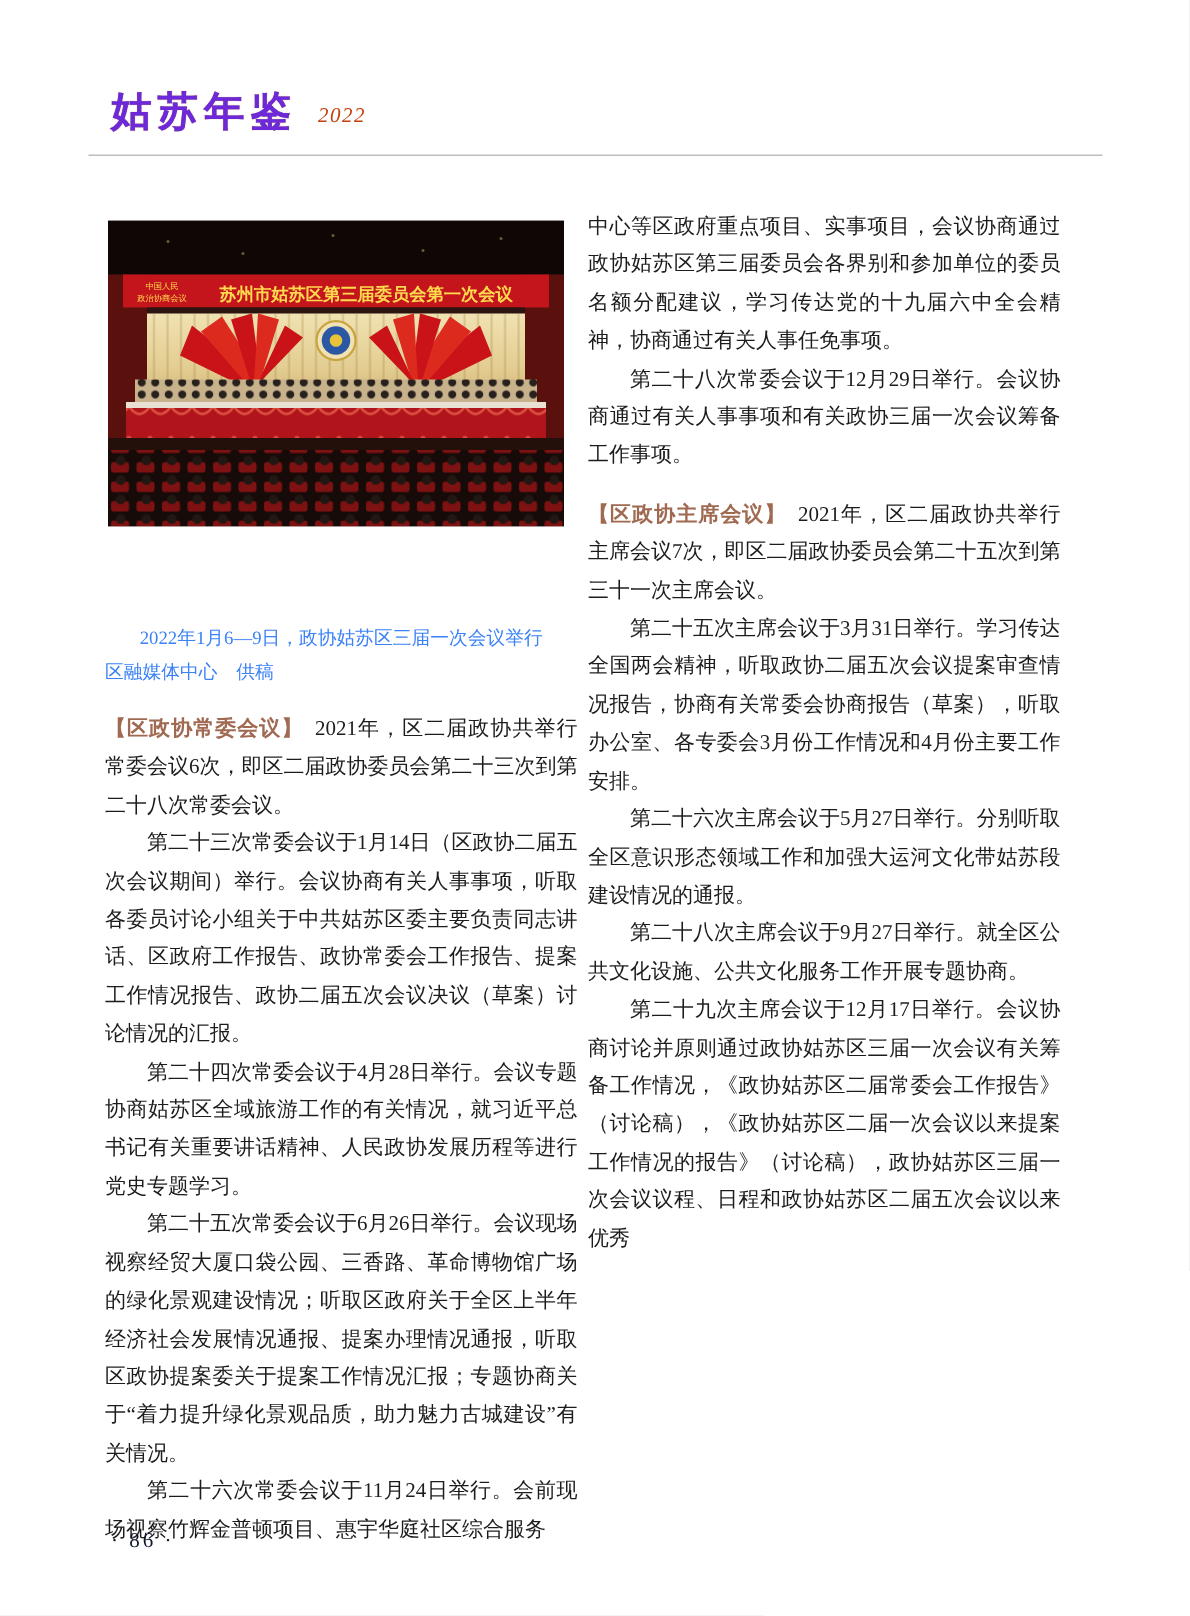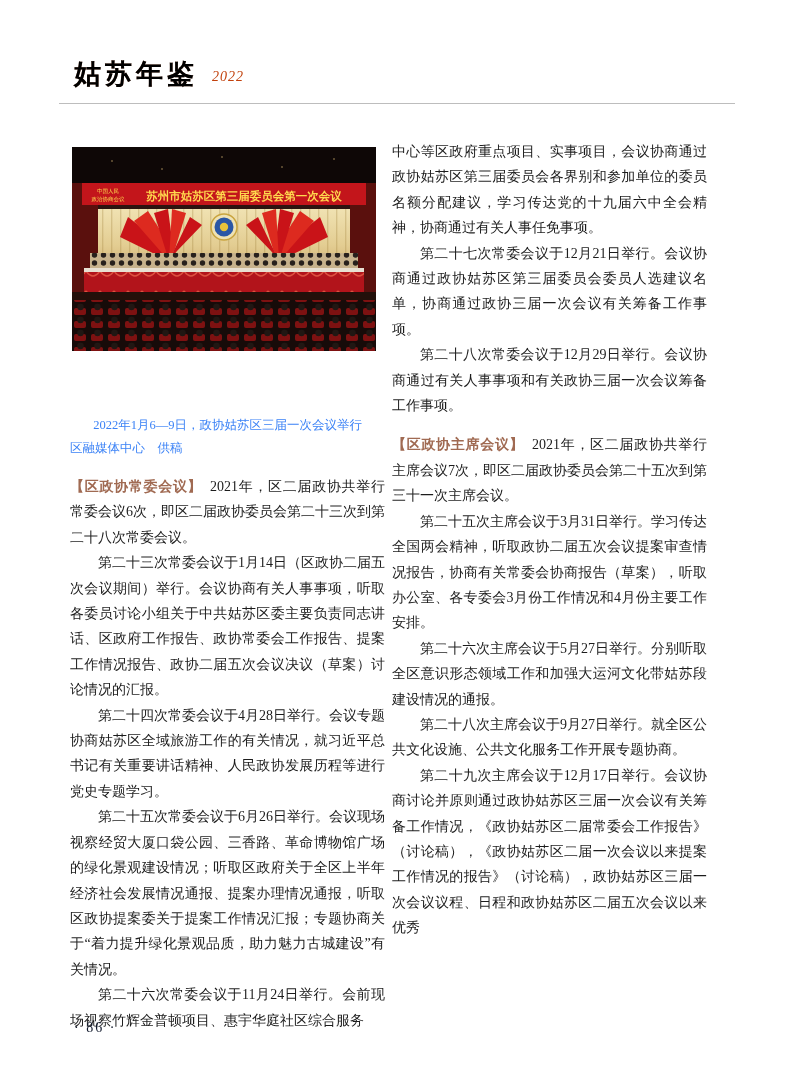--- a/index.html
+++ b/index.html
@@ -9,21 +9,21 @@
     background:#ffffff;
     margin:0 auto;
     font-family:"Liberation Serif","DejaVu Serif",serif;
     color:#1c1c1c;
     overflow:hidden;
   }
   
   .hdr-logo-row{position:absolute;left:74px;top:56px;white-space:nowrap;}
   .hdr-logo{
     font-size:27px;font-weight:700;letter-spacing:4px;
-    color:#000000;
+    color:#6d28d9;
     font-family:"Liberation Serif","DejaVu Serif",serif;
     text-shadow:0 0 0.6px #93604a;
   }
   .hdr-year{
     font-size:14px;color:#c2410c;font-style:italic;letter-spacing:1px;
     margin-left:10px;vertical-align:2px;
   }
   .hdr-rule{position:absolute;left:59px;top:103px;width:676px;height:1px;background:#bdbdbd;}
   
   .col{position:absolute;width:315px;font-size:14px;line-height:25.4px;text-align:justify;}
@@ -149,21 +149,20 @@
     </p>
 
     <p class="para indent">第二十三次常委会议于1月14日（区政协二届五次会议期间）举行。会议协商有关人事事项，听取各委员讨论小组关于中共姑苏区委主要负责同志讲话、区政府工作报告、政协常委会工作报告、提案工作情况报告、政协二届五次会议决议（草案）讨论情况的汇报。</p>
     <p class="para indent">第二十四次常委会议于4月28日举行。会议专题协商姑苏区全域旅游工作的有关情况，就习近平总书记有关重要讲话精神、人民政协发展历程等进行党史专题学习。</p>
     <p class="para indent">第二十五次常委会议于6月26日举行。会议现场视察经贸大厦口袋公园、三香路、革命博物馆广场的绿化景观建设情况；听取区政府关于全区上半年经济社会发展情况通报、提案办理情况通报，听取区政协提案委关于提案工作情况汇报；专题协商关于“着力提升绿化景观品质，助力魅力古城建设”有关情况。</p>
     <p class="para indent">第二十六次常委会议于11月24日举行。会前现场视察竹辉金普顿项目、惠宇华庭社区综合服务</p>
   </div>
 
   <div class="col col-right">
     <p class="para">中心等区政府重点项目、实事项目，会议协商通过政协姑苏区第三届委员会各界别和参加单位的委员名额分配建议，学习传达党的十九届六中全会精神，协商通过有关人事任免事项。</p>
-    <p class="para indent">第二十七次常委会议于12月21日举行。会议协商通过政协姑苏区第三届委员会委员人选建议名单，协商通过政协三届一次会议有关筹备工作事项。</p>
     <p class="para indent">第二十八次常委会议于12月29日举行。会议协商通过有关人事事项和有关政协三届一次会议筹备工作事项。</p>
 
     <p class="para entry">
       <span class="entry-label">【区政协主席会议】</span><span>2021年，区二届政协共举行主席会议7次，即区二届政协委员会第二十五次到第三十一次主席会议。</span>
     </p>
 
     <p class="para indent">第二十五次主席会议于3月31日举行。学习传达全国两会精神，听取政协二届五次会议提案审查情况报告，协商有关常委会协商报告（草案），听取办公室、各专委会3月份工作情况和4月份主要工作安排。</p>
     <p class="para indent">第二十六次主席会议于5月27日举行。分别听取全区意识形态领域工作和加强大运河文化带姑苏段建设情况的通报。</p>
     <p class="para indent">第二十八次主席会议于9月27日举行。就全区公共文化设施、公共文化服务工作开展专题协商。</p>
     <p class="para indent">第二十九次主席会议于12月17日举行。会议协商讨论并原则通过政协姑苏区三届一次会议有关筹备工作情况，《政协姑苏区二届常委会工作报告》（讨论稿），《政协姑苏区二届一次会议以来提案工作情况的报告》（讨论稿），政协姑苏区三届一次会议议程、日程和政协姑苏区二届五次会议以来优秀</p>

